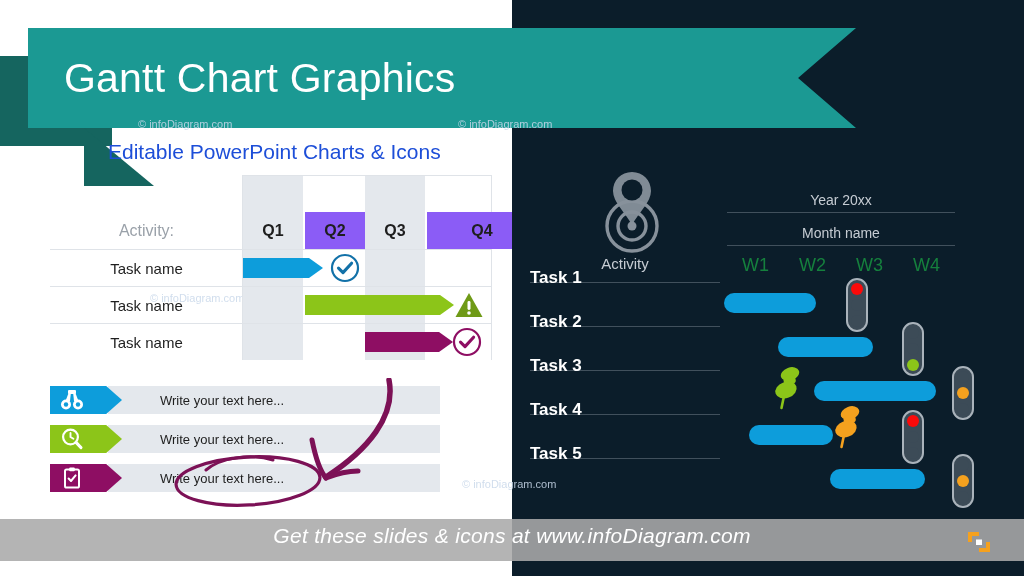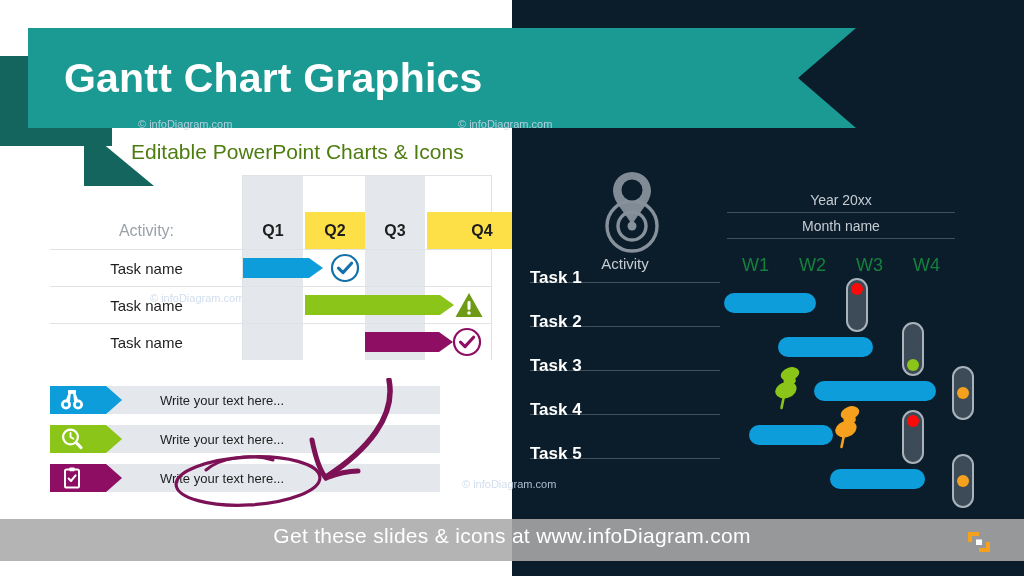--- a/index.html
+++ b/index.html
@@ -21,46 +21,46 @@
   .fold-shadow{
     position:absolute;left:84px;top:128px;width:70px;height:58px;background:#15655f;
     clip-path:polygon(0 0,100% 100%,0 100%);
   }
   .ribbon{
     position:absolute;left:28px;top:28px;width:828px;height:100px;background:#1b9993;
     clip-path:polygon(0 0, 100% 0, 93% 50%, 100% 100%, 0 100%);
     display:flex;align-items:center;
   }
   .ribbon-title{
-    color:#ffffff;font-size:41px;font-weight:700;letter-spacing:.2px;
+    color:#ffffff;font-size:41px;font-weight:400;letter-spacing:.2px;
     margin-left:36px;white-space:nowrap;
   }
 
   
   .subtitle{
-    position:absolute;left:108px;top:140px;font-size:21px;color:#4d7c0f;font-weight:400;white-space:nowrap;margin-left:23px;
+    position:absolute;left:108px;top:140px;font-size:21px;color:#1d4ed8;font-weight:400;white-space:nowrap;
   }
 
   
   .wm{position:absolute;color:#c9d8ea;font-size:11px;opacity:.85;white-space:nowrap;pointer-events:none;}
 
   
   .ltable{position:absolute;left:50px;top:175px;width:442px;height:185px;}
   .lt-colband{position:absolute;top:0;width:60px;height:185px;}
   .lt-colband.white{background:#ffffff;}
   .lt-colband.gray{background:#e4e8ed;}
   .lt-head{
     position:absolute;left:0;top:37px;width:442px;height:37px;
   }
   .lt-headcell{
     position:absolute;top:0;width:60px;height:37px;display:flex;align-items:center;justify-content:center;
     font-size:16px;font-weight:700;color:#1e1e1e;
   }
   .lt-headcell.lightbg{background:#e4e8ed;}
-  .lt-headcell.darkbg{background:#fde047;}
+  .lt-headcell.darkbg{background:#8b5cf6;}
   .lt-activity{
     position:absolute;left:0;top:37px;width:193px;height:37px;display:flex;align-items:center;justify-content:center;
     font-size:16px;color:#9aa1a9;
   }
   .lt-row{
     position:absolute;left:0;width:442px;height:37px;border-top:1px solid #dfe3e8;
   }
   .lt-rowlabel{
     position:absolute;left:0;top:0;width:193px;height:37px;display:flex;align-items:center;justify-content:center;
     font-size:15px;color:#1e1e1e;
@@ -102,21 +102,21 @@
   .tl i{position:absolute;left:3px;width:12px;height:12px;border-radius:50%;background:#3c4b57;display:block;}
   .tl i.l1{top:3px;}.tl i.l2{top:19px;}.tl i.l3{top:35px;}
 
   .pin{position:absolute;width:30px;height:40px;}
 
   
   .footer{position:absolute;left:0;top:519px;width:1024px;height:42px;background:rgba(170,170,170,.88);}
   .footer-txt{
     position:absolute;left:0;top:519px;width:1024px;height:34px;
     display:flex;align-items:center;justify-content:center;
-    color:#ffffff;font-size:21px;letter-spacing:.3px;
+    color:#ffffff;font-size:21px;letter-spacing:.3px;font-style:italic;
   }
   .logo{position:absolute;left:966px;top:530px;width:26px;height:24px;}
 </style>
 </head>
 <body>
 
 <div id="slide">
 
   <div class="dark-panel"></div>
 
@@ -258,21 +258,21 @@
         <circle cx="36" cy="58" r="14" fill="none" stroke="#87919b" stroke-width="3.4"></circle>
         <circle cx="36" cy="58" r="4.5" fill="#87919b"></circle>
         <path d="M36 4 C 47 4, 55 12.5, 55 23 C 55 34, 43 44, 36 57 C 29 44, 17 34, 17 23 C 17 12.5, 25 4, 36 4 Z" fill="#87919b" opacity="0.95"></path>
         <circle cx="36" cy="22" r="10.5" fill="#0b1d2a"></circle>
       </svg>
     </div>
 
     <div class="rt-yeargroup">
       <div class="rt-centertxt">Year 20xx</div>
       <div class="rt-rule" style="margin-top:4px;"></div>
-      <div class="rt-centertxt" style="margin-top:5px;">Month name</div>
+      <div class="rt-centertxt" style="margin-top:12px;">Month name</div>
       <div class="rt-rule" style="margin-top:4px;"></div>
     </div>
 
     <div class="rt-activity">Activity</div>
     <div class="rt-rowrule" style="top:282px;"></div>
 
     <div class="rt-wlabels">
       <div class="rt-wlabel">W1</div>
       <div class="rt-wlabel">W2</div>
       <div class="rt-wlabel">W3</div>

